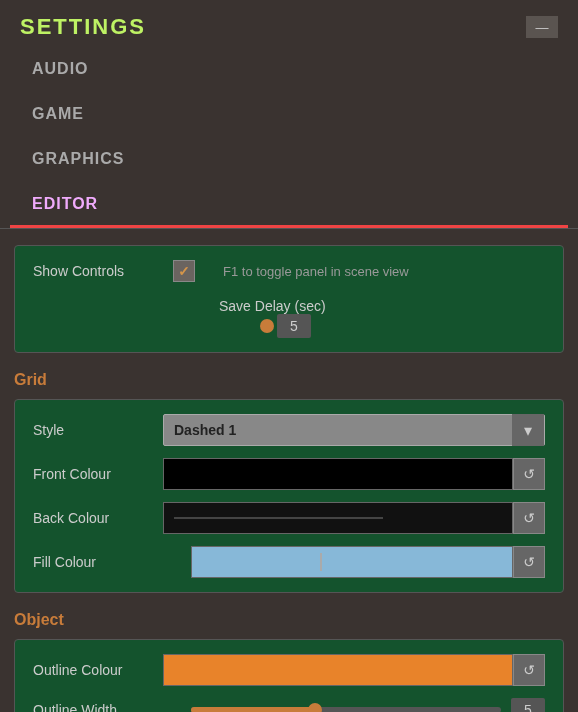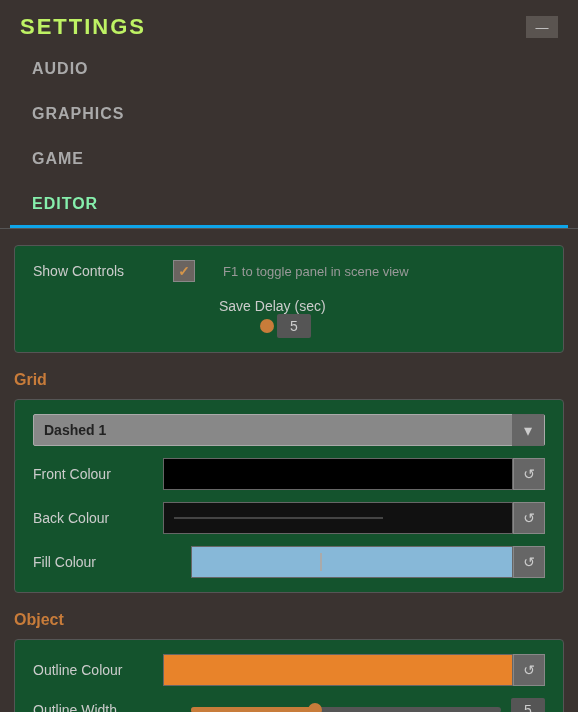--- a/index.html
+++ b/index.html
@@ -62,22 +62,22 @@
       padding: 12px 22px;
       font-size: 16px;
       font-weight: bold;
       color: #aaa;
       cursor: pointer;
       letter-spacing: 1px;
       border-bottom: 3px solid transparent;
     }
 
     .nav-tab.active {
-      color: #86efac;
-      border-bottom: 3px solid #0ea5e9;
+      color: #f0abfc;
+      border-bottom: 3px solid #ef4444;
     }
 
     
     .content {
       flex: 1;
       padding: 16px 14px;
       overflow-y: auto;
     }
 
     
@@ -332,22 +332,22 @@
 
 <div class="page-wrapper">
 
   <div class="header">
     <span class="settings-title">SETTINGS</span>
     <button class="close-btn">—</button>
   </div>
 
   <div class="nav-tabs">
     <div class="nav-tab">AUDIO</div>
+    <div class="nav-tab">GAME</div>
     <div class="nav-tab">GRAPHICS</div>
-    <div class="nav-tab">GAME</div>
     <div class="nav-tab active">EDITOR</div>
   </div>
 
   <div class="content">
 
     <div class="panel-box">
 
       <div class="setting-row">
         <span class="setting-label">Show Controls</span>
         <div class="checkbox-wrapper">
@@ -369,20 +369,21 @@
       </div>
 
     </div>
 
     <div>
       <div class="section-heading">Grid</div>
 
       <div class="panel-box">
 
         <div class="grid-row">
+          <span class="grid-label">Style</span>
           <div class="style-dropdown">
             <span class="style-dropdown-label">Dashed 1</span>
             <div class="dropdown-arrow">▾</div>
           </div>
         </div>
 
         <div class="grid-row">
           <span class="grid-label">Front Colour</span>
           <div class="color-row">
             <div class="color-swatch black"></div>

